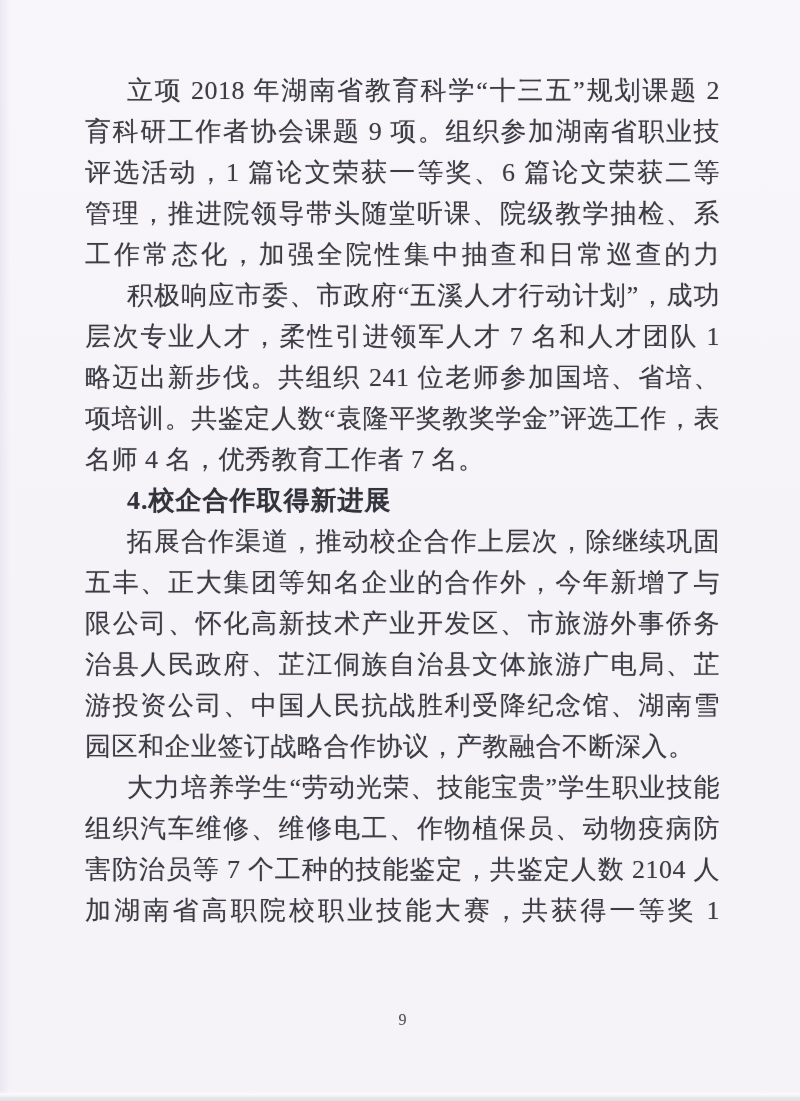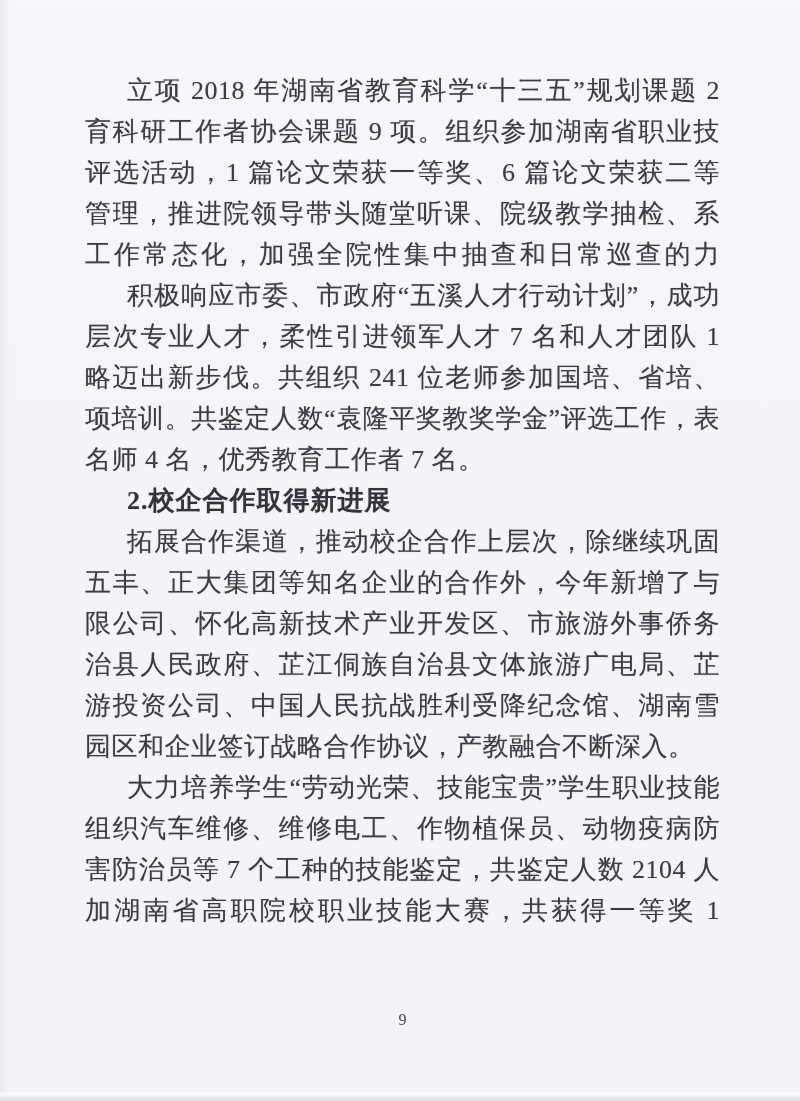--- a/index.html
+++ b/index.html
@@ -78,21 +78,21 @@
       <div class="line indent">立项 2018 年湖南省教育科学“十三五”规划课题 2 项、湖南省教</div>
       <div class="line">育科研工作者协会课题 9 项。组织参加湖南省职业技术教育优秀论文</div>
       <div class="line">评选活动，1 篇论文荣获一等奖、6 篇论文荣获二等奖。狠抓教学运行</div>
       <div class="line">管理，推进院领导带头随堂听课、院级教学抽检、系部日常教学管理</div>
       <div class="line last">工作常态化，加强全院性集中抽查和日常巡查的力度。</div>
       <div class="line indent">积极响应市委、市政府“五溪人才行动计划”，成功引进 15 名高</div>
       <div class="line">层次专业人才，柔性引进领军人才 7 名和人才团队 1 个，人才强校战</div>
       <div class="line">略迈出新步伐。共组织 241 位老师参加国培、省培、校内、校外等多</div>
       <div class="line">项培训。共鉴定人数“袁隆平奖教奖学金”评选工作，表彰了院级教学</div>
       <div class="line last">名师 4 名，优秀教育工作者 7 名。</div>
-      <div class="heading">2.校企合作取得新进展</div>
+      <div class="heading">4.校企合作取得新进展</div>
       <div class="line indent">拓展合作渠道，推动校企合作上层次，除继续巩固与大北农、新</div>
       <div class="line">五丰、正大集团等知名企业的合作外，今年新增了与中联重科股份有</div>
       <div class="line">限公司、怀化高新技术产业开发区、市旅游外事侨务局、芷江侗族自</div>
       <div class="line">治县人民政府、芷江侗族自治县文体旅游广电局、芷江侗族自治县旅</div>
       <div class="line">游投资公司、中国人民抗战胜利受降纪念馆、湖南雪峰山旅游等单位、</div>
       <div class="line last">园区和企业签订战略合作协议，产教融合不断深入。</div>
       <div class="line indent">大力培养学生“劳动光荣、技能宝贵”学生职业技能不断提升，</div>
       <div class="line">组织汽车维修、维修电工、作物植保员、动物疫病防治员、水生物病</div>
       <div class="line">害防治员等 7 个工种的技能鉴定，共鉴定人数 2104 人次。组织学生参</div>
       <div class="line">加湖南省高职院校职业技能大赛，共获得一等奖 1 个、二等奖 3 个、</div>

